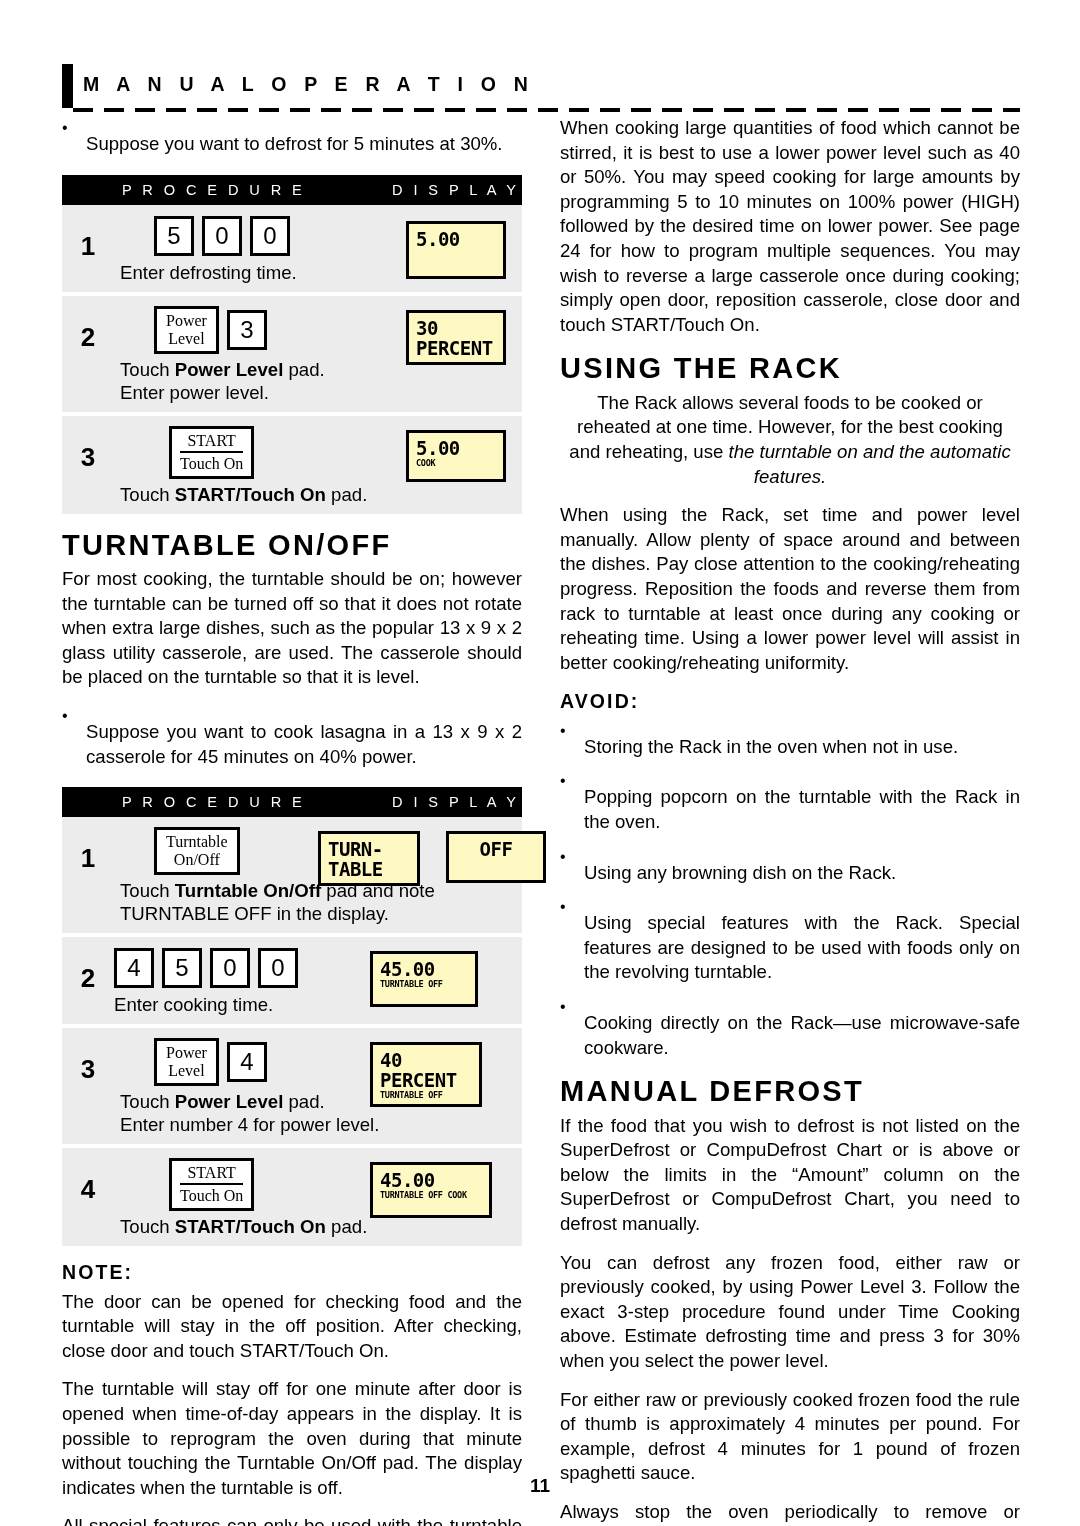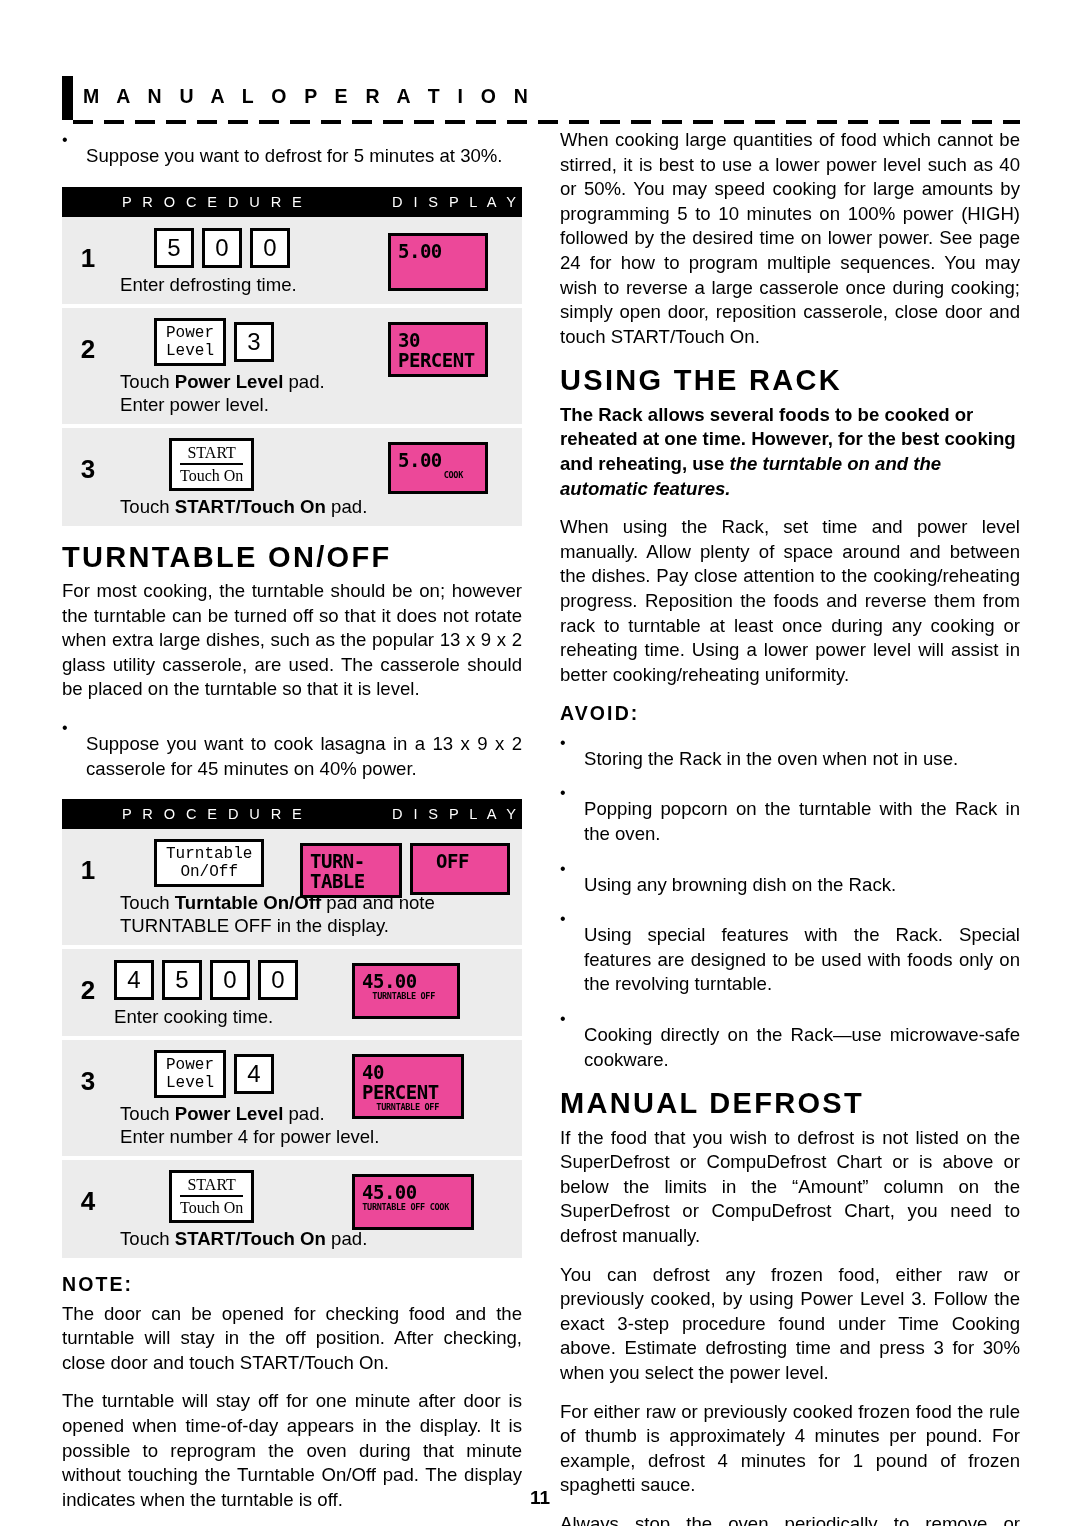--- a/index.html
+++ b/index.html
@@ -12,21 +12,21 @@
     height: 1526px;
     position: relative;
     font-family: "Liberation Sans", sans-serif;
     color: #000000;
     overflow: hidden;
   }
 
   
   .page {
     position: absolute;
-    left: 0; top: 16px;
+    left: 0; top: 4px;
     width: 1080px;
     height: 1096px;
   }
 
   
   .runhead {
     position: absolute;
     left: 62px;
     top: 58px;
     width: 958px;
@@ -76,21 +76,21 @@
 
   
   p.body {
     margin: 0 0 14px 0;
     font-size: 18.6px;
     line-height: 24.6px;
     text-align: justify;
     text-justify: inter-word;
   }
   p.body.last { margin-bottom: 0; }
-  p.body.ragged { text-align: left; font-weight: bold; }
+  p.body.ragged { text-align: center; }
   .ital { font-style: italic; }
 
   
   .bullet-row {
     display: flex;
     margin: 0 0 10px 0;
     font-size: 18.6px;
     line-height: 24.6px;
   }
   .bullet-dot {
@@ -206,21 +206,21 @@
     justify-content: center;
     font-size: 24px;
     font-family: "Liberation Sans", sans-serif;
     line-height: 1;
     box-sizing: border-box;
   }
   
   .pad-serif {
     border: 3px solid #000;
     background: #fff;
-    font-family: Liberation Mono, monospace;
+    font-family: Liberation Serif, serif;
     font-size: 16px;
     line-height: 18px;
     text-align: center;
     padding: 3px 9px;
     box-sizing: border-box;
   }
   .pad-start {
     border: 3px solid #000;
     background: #fff;
     font-family: "Liberation Serif", serif;
@@ -241,39 +241,39 @@
 
   
   .disp-group {
     position: absolute;
     display: flex;
     gap: 8px;
     align-items: flex-start;
   }
   .lcd {
     border: 3px solid #000;
-    background: #ec4899;
+    background: #fef9c3;
     box-sizing: border-box;
     font-family: "DejaVu Sans Mono", monospace;
     position: relative;
-    padding: 5px 22px 4px 7px;
+    padding: 5px 7px 4px 7px;
+    margin-left: 18px;
   }
   .lcd-main {
     font-size: 19px;
     line-height: 20px;
     font-weight: bold;
     letter-spacing: -0.5px;
     white-space: pre;
   }
   .lcd-sub {
     font-size: 8.5px;
     line-height: 10px;
     font-weight: bold;
     letter-spacing: -0.3px;
-    text-align: right;
     white-space: pre;
   }
 
   
   .pageno {
     position: absolute;
     left: 0;
     top: 1471px;
     width: 1080px;
     text-align: center;

